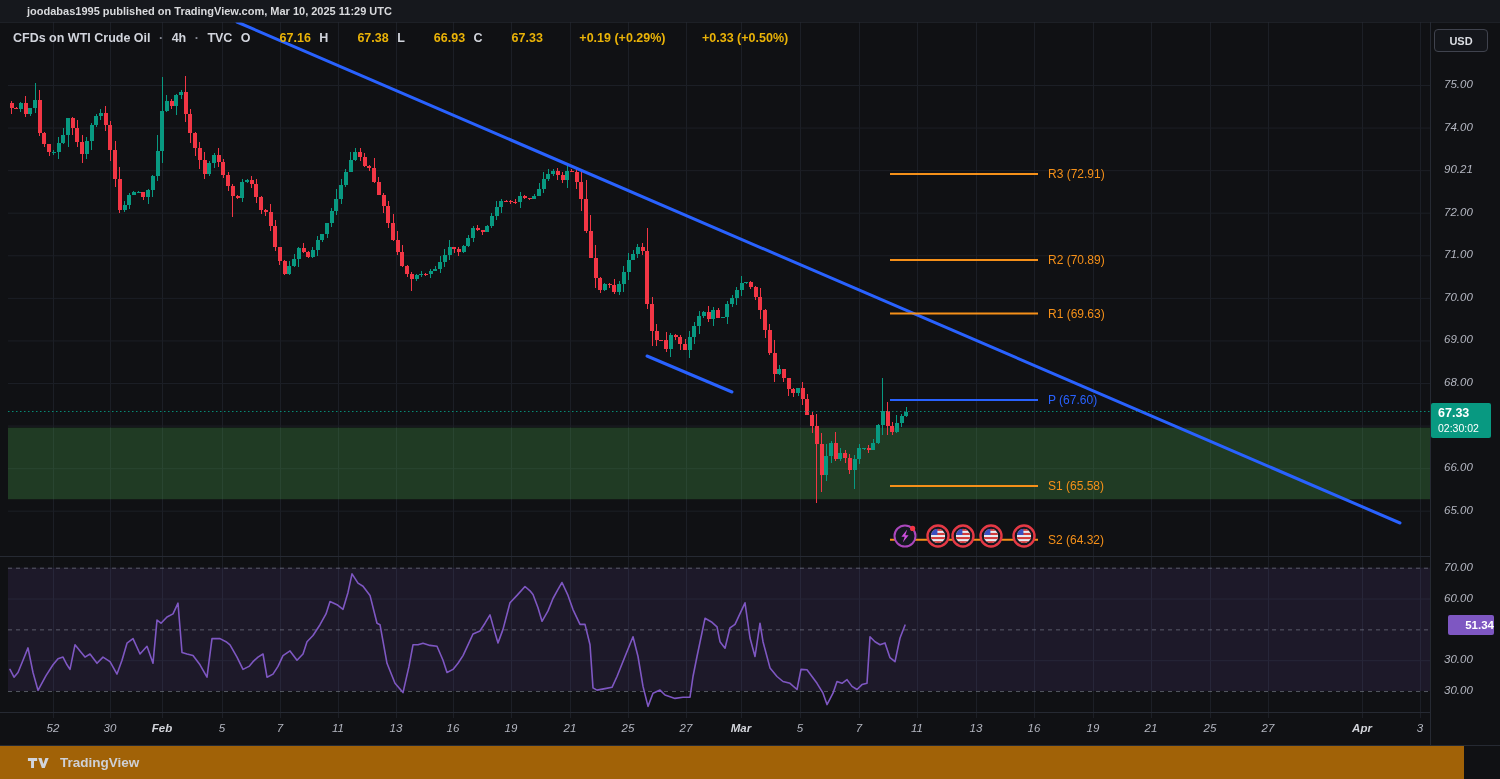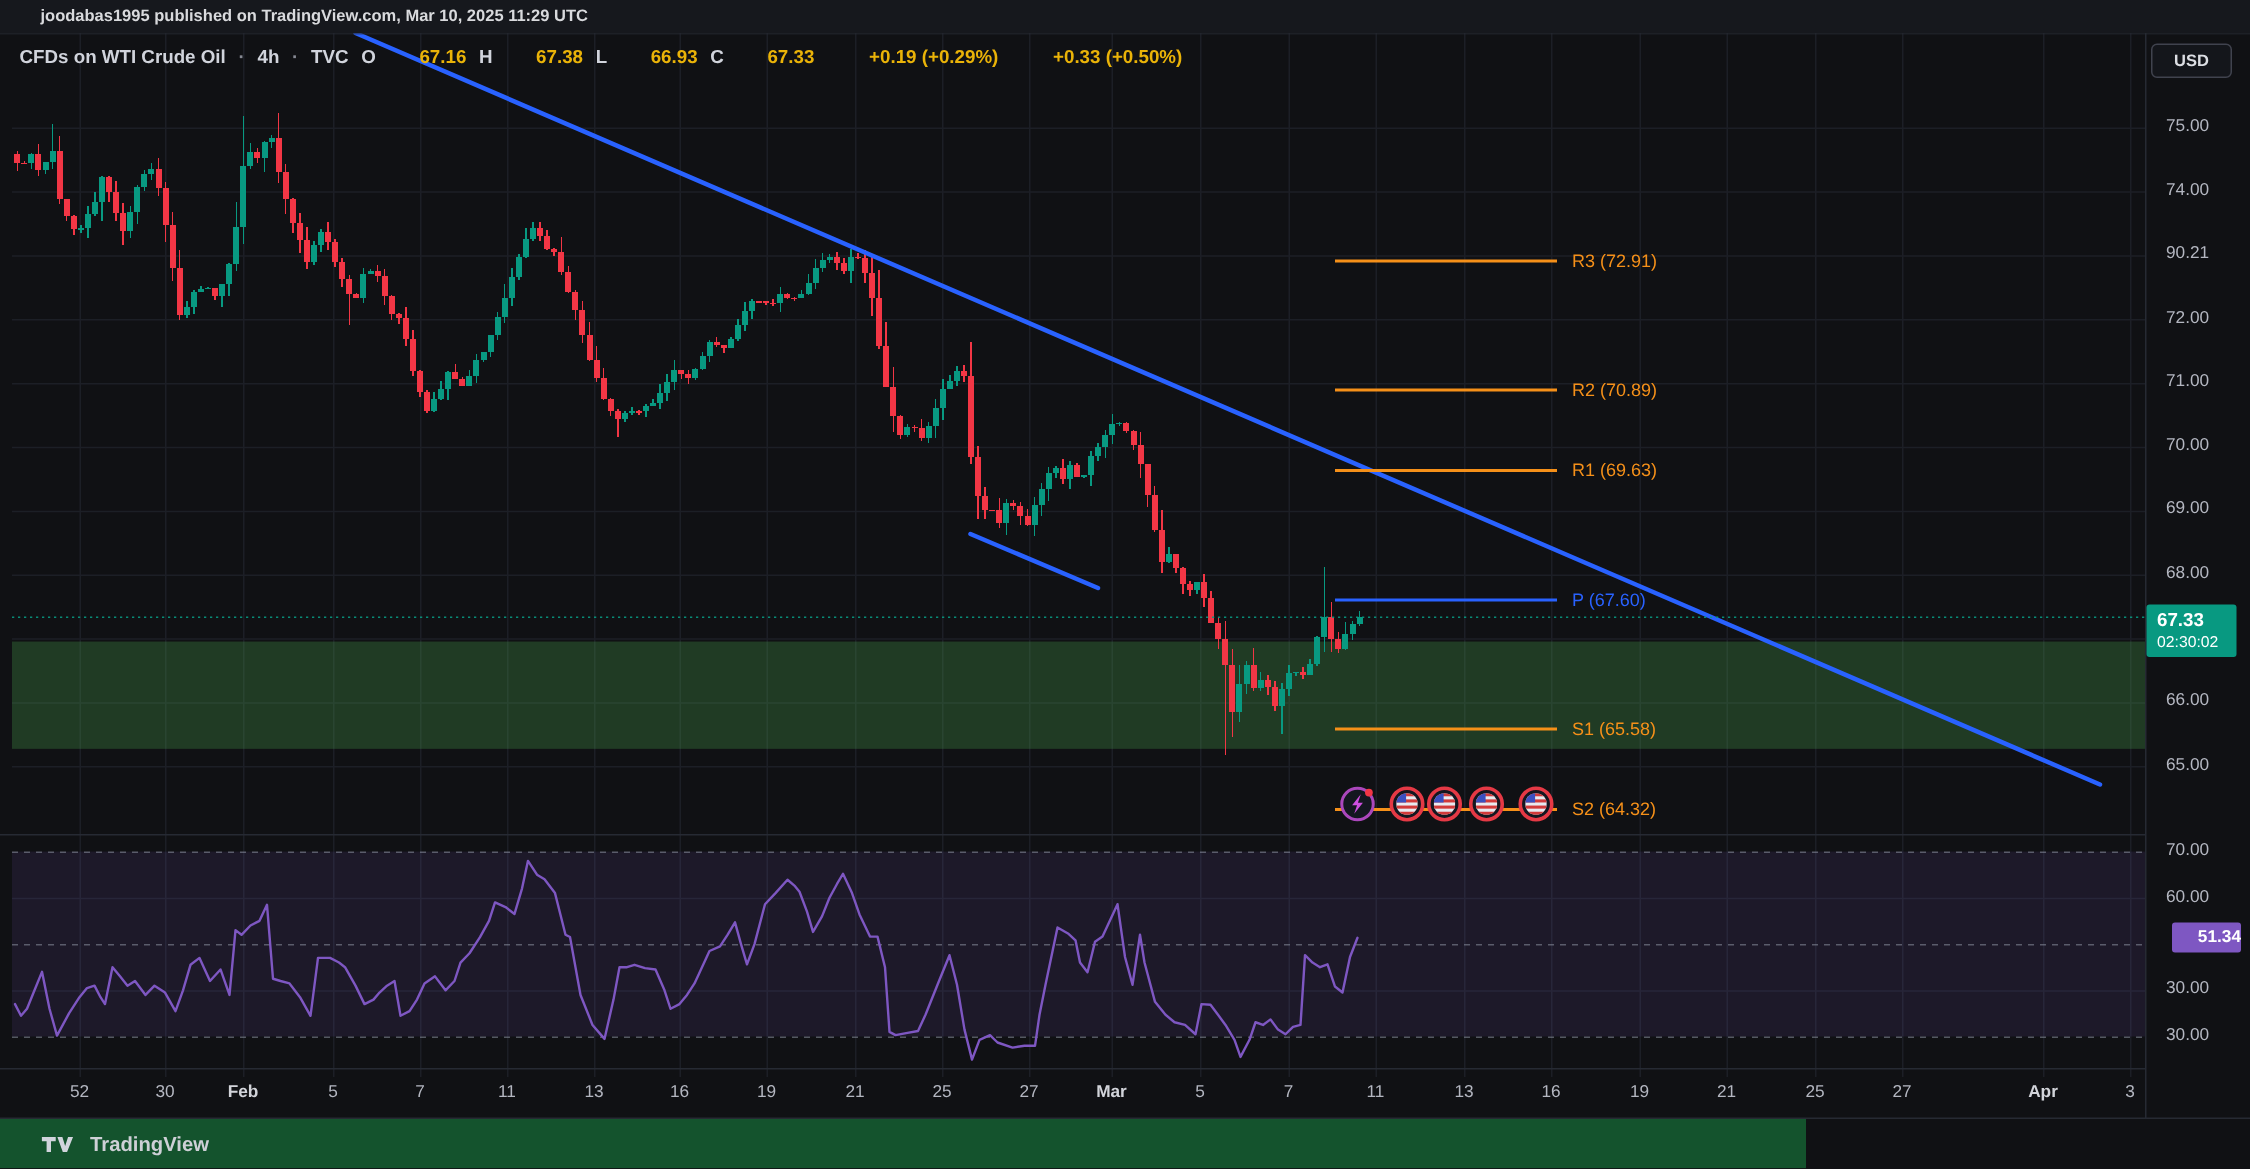--- a/index.html
+++ b/index.html
@@ -10,31 +10,31 @@
   .publish-header{position:absolute;left:0;top:0;right:0;height:22px;background:#16181d;
     color:#d9dadd;font-size:11px;line-height:22px;font-weight:700;padding-left:27px;box-sizing:border-box;}
   .legend{position:absolute;left:13px;top:31px;font-size:12.5px;font-weight:700;color:#d1d4dc;white-space:nowrap;}
   .legend span{margin-right:5px;}
   .legend .sep{color:#868993;}
   .legend .g{color:#eab308;margin-left:28px;}
   .legend .lbl{margin-right:1px;}
   .usd-button{position:absolute;left:1434px;top:29px;width:54px;height:23px;background:#14161b;
     border:1px solid #40434e;border-radius:4px;color:#dcdee3;font-size:11px;font-weight:700;
     display:flex;align-items:center;justify-content:center;box-sizing:border-box;}
-  #axis-labels{position:absolute;left:0;top:0;width:1500px;height:779px;pointer-events:none;}
+  #axis-labels{position:absolute;left:0;top:0;width:1500px;height:779px;pointer-events:none;font-style:italic;}
   .y-lab{position:absolute;left:1444px;font-size:11.5px;color:#b4b7c1;}
   .t-lab{position:absolute;top:722px;transform:translateX(-50%);font-size:11.5px;color:#b4b7c1;}
   .t-lab.month{font-weight:700;color:#d2d4da;}
   .price-badge{position:absolute;left:1431px;top:403px;width:60px;background:#089981;color:#ffffff;
     border-radius:2px;padding:3px 0 3px 7px;box-sizing:border-box;line-height:1.25;}
   .price-badge .p{font-size:12.5px;font-weight:700;}
   .price-badge .c{font-size:10.5px;}
   .rsi-badge{position:absolute;left:1448px;top:615px;width:46px;height:20px;background:#7e57c2;color:#fff;
     font-size:11.5px;font-weight:700;display:flex;align-items:center;justify-content:flex-end;border-radius:2px;}
-  .footer-bar{position:absolute;left:0;top:746px;width:1204px;height:33px;background:#14532d;
+  .footer-bar{position:absolute;left:0;top:746px;width:1464px;height:33px;background:#a16207;
     display:flex;align-items:center;padding-left:27px;box-sizing:border-box;gap:9px;}
   .brand{font-size:13.5px;font-weight:700;color:#ced0d6;}
 </style>
 </head>
 <body>
 
 <div class="stage">
 
   <svg id="chart-canvas" width="1500" height="779">
       <g stroke="#1c1f26" stroke-width="1">

